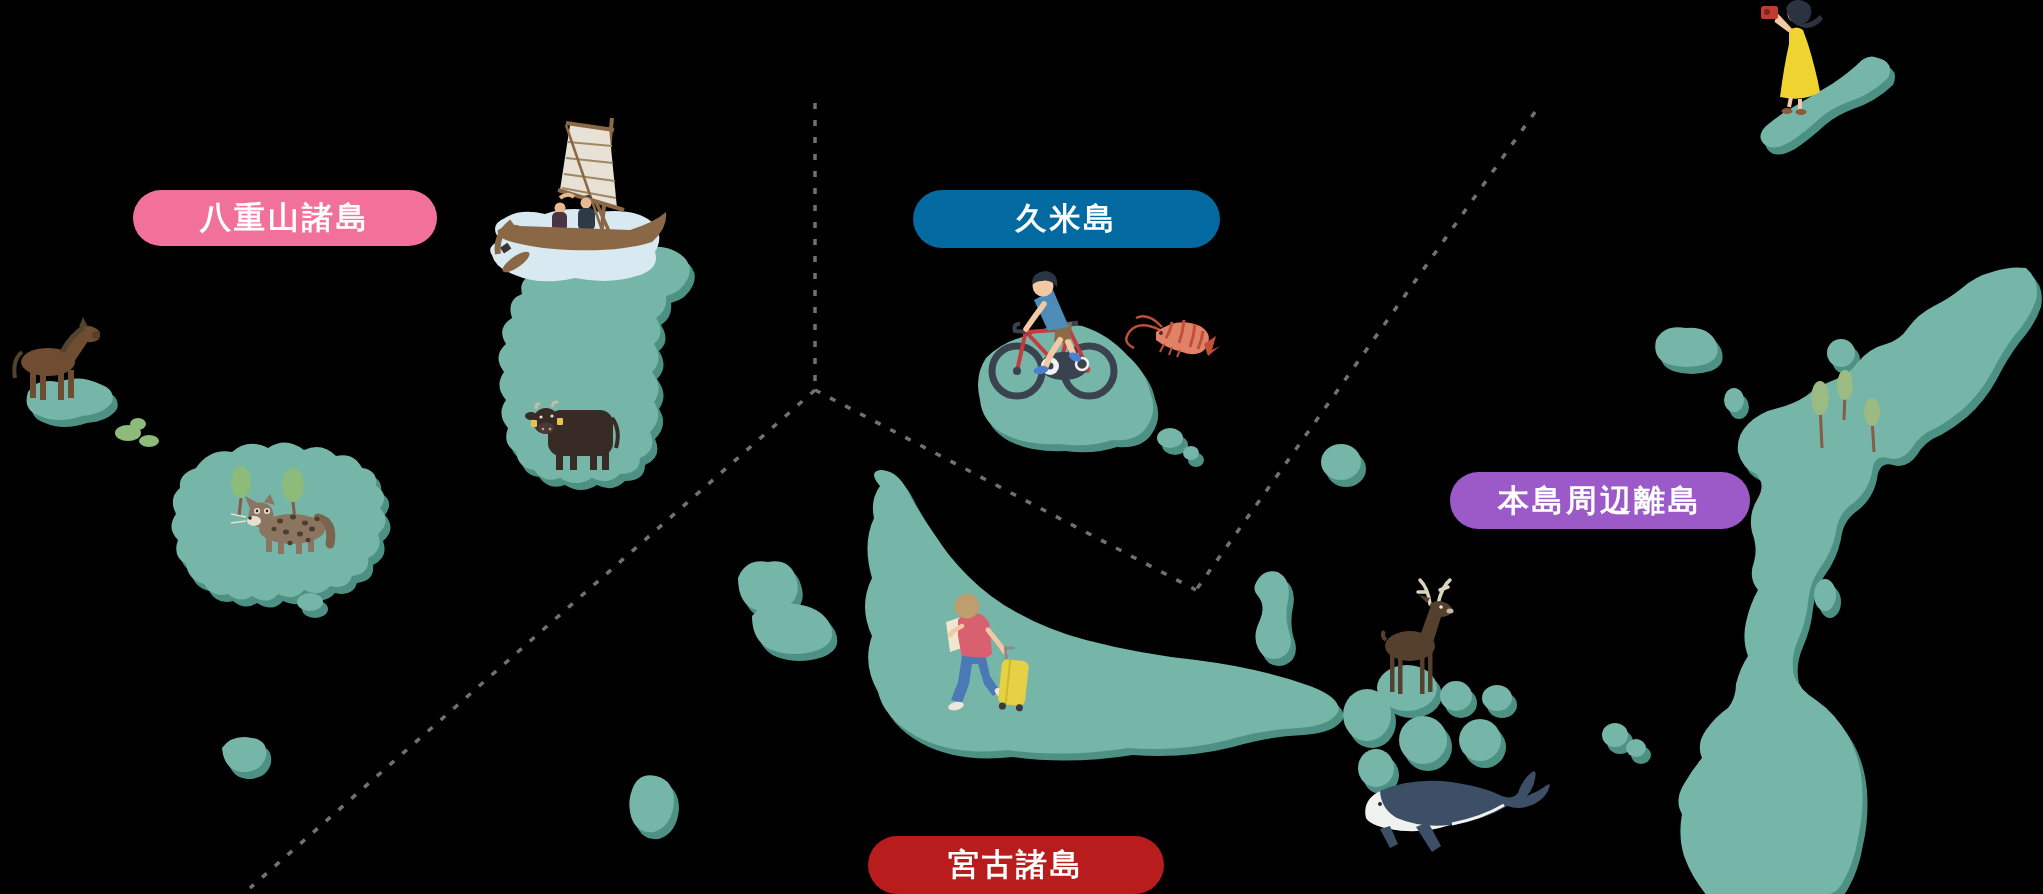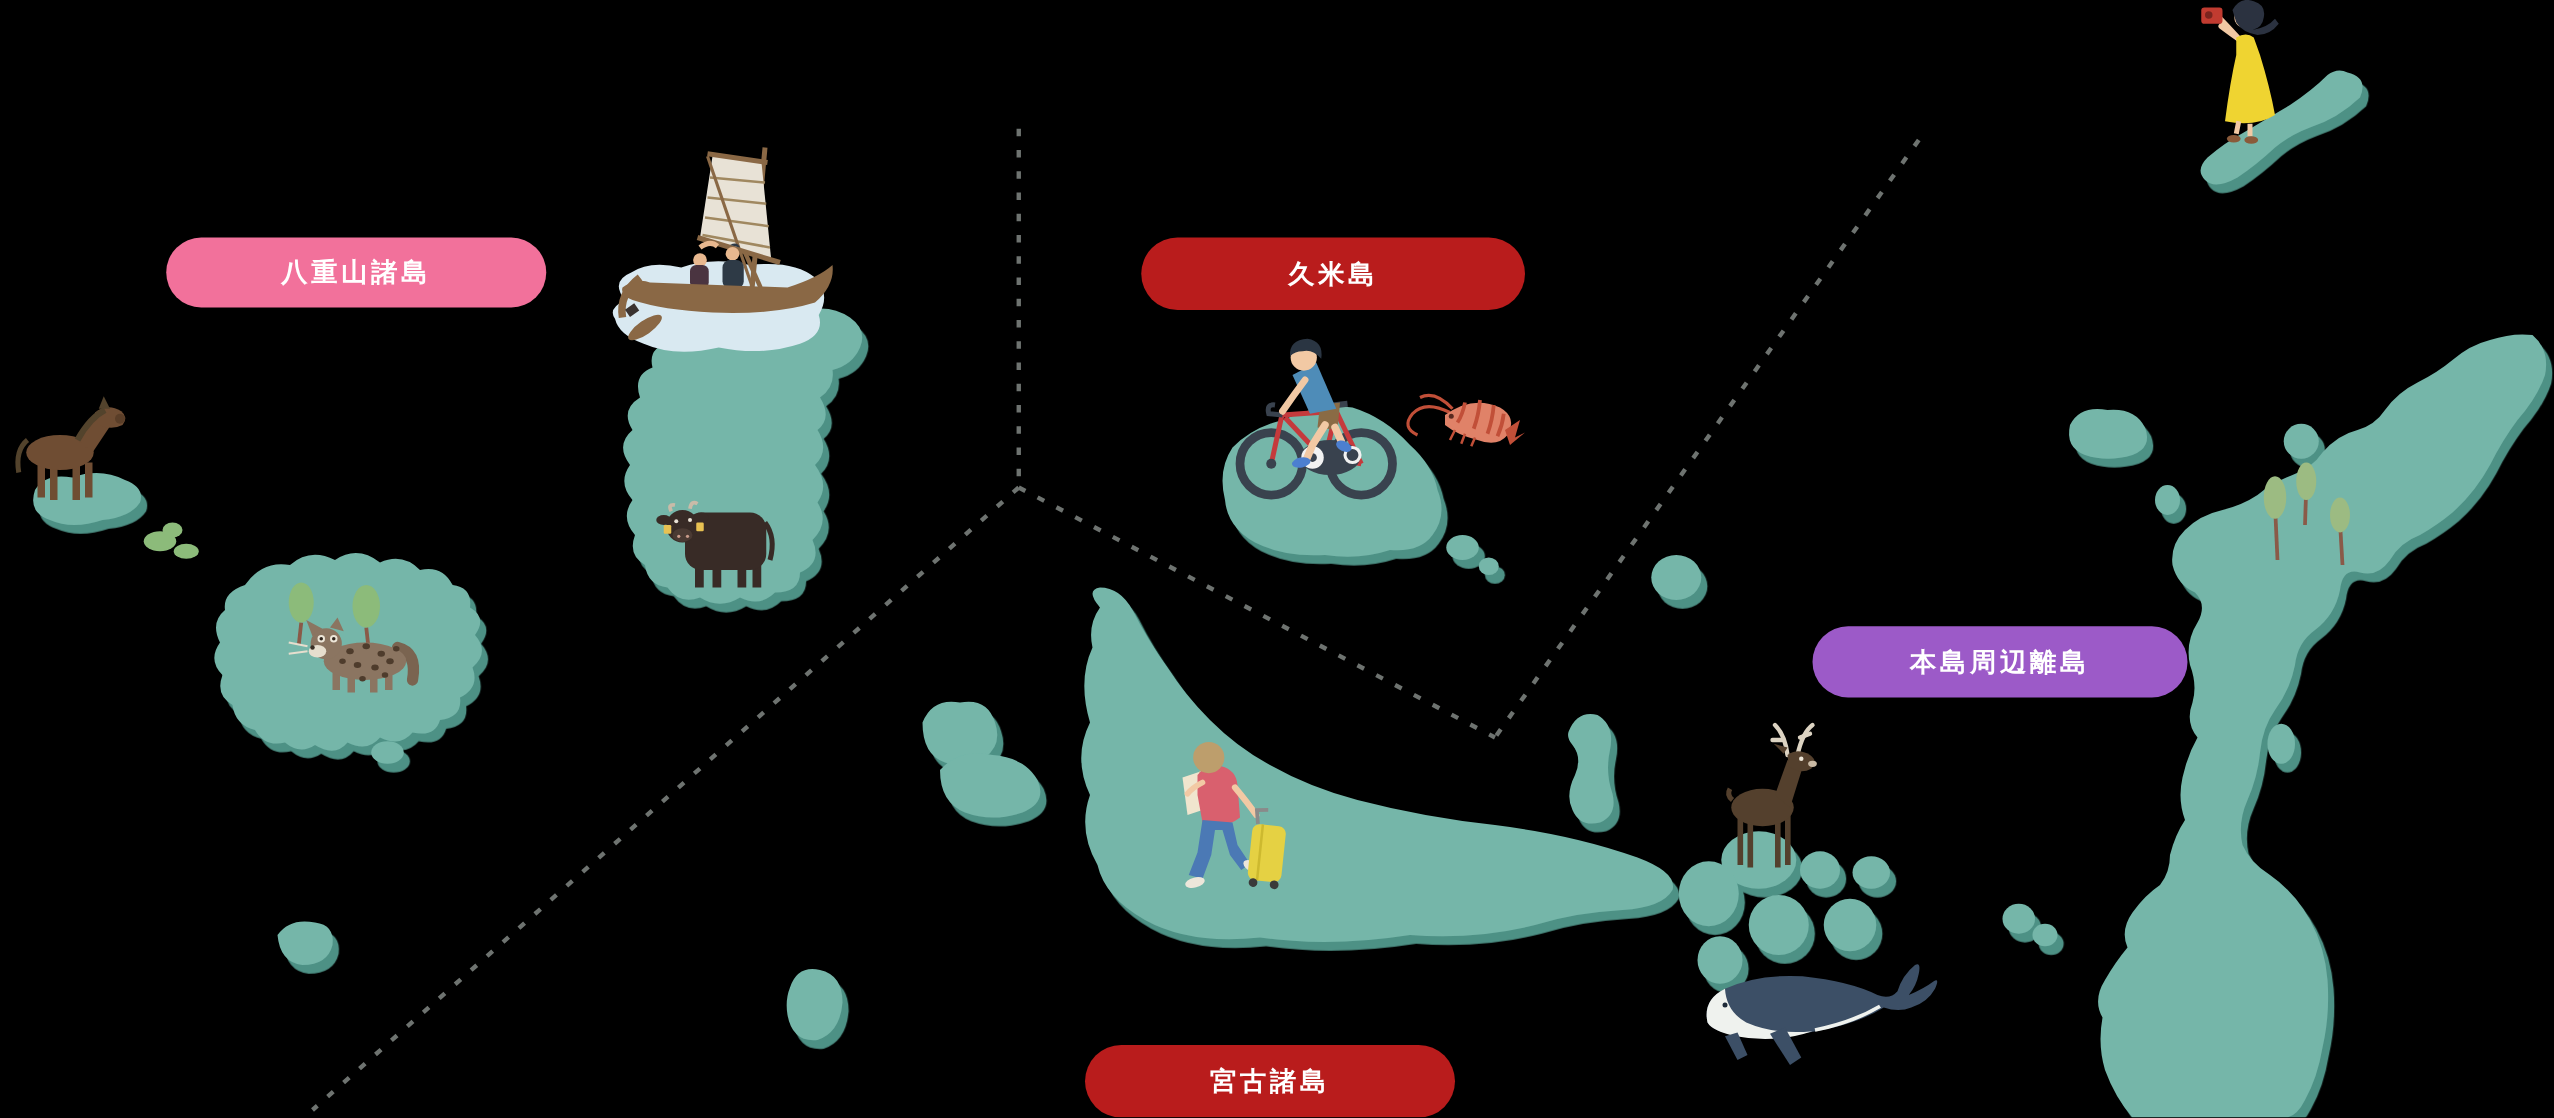--- a/index.html
+++ b/index.html
@@ -1,24 +1,24 @@
 <!DOCTYPE html>
 <html><head>
 <meta charset="utf-8">
 <style>
   html,body{margin:0;padding:0;background:#000;}
   .stage{position:relative;width:2043px;height:894px;background:#000;overflow:hidden;
          font-family:"Liberation Sans","DejaVu Sans",sans-serif;}
   .stage svg{position:absolute;left:0;top:0;}
   .pill{position:absolute;display:flex;align-items:center;justify-content:center;
-        color:#fff;font-weight:700;font-size:21px;letter-spacing:3px;
+        color:#fff;font-weight:700;font-size:31px;letter-spacing:3px;
         border-radius:30px;white-space:nowrap;cursor:pointer;}
   .pill-yaeyama{left:133px;top:190px;width:304px;height:56px;}
   .pill-kume{left:913px;top:190px;width:307px;height:58px;}
-  .pill-honto{left:1450px;top:501px;width:300px;height:57px;}
+  .pill-honto{left:1450px;top:472px;width:300px;height:57px;}
   .pill-miyako{left:868px;top:836px;width:296px;height:58px;}
 </style>
 </head>
 <body>
 
 <div class="stage">
 
 <svg width="2043" height="894" viewBox="0 0 2043 894">
   <defs>
     <filter id="isl" x="-20%" y="-20%" width="140%" height="140%">
@@ -285,16 +285,16 @@
     <rect x="1761" y="6" width="17" height="13" rx="2.5" fill="#C13B30"></rect>
     <circle cx="1767" cy="12" r="3" fill="#7A241E"></circle>
     <path d="M1789,30 Q1797,25 1803,30 L1808,44 Q1816,70 1820,92 Q1804,102 1780,97 Q1784,66 1789,44 Z" fill="#EFD431"></path>
     <path d="M1791,97 L1789,107 M1800,99 L1800,109" stroke="#F2C9A4" stroke-width="4"></path>
     <ellipse cx="1787" cy="111" rx="5.5" ry="3" fill="#8A5A3A"></ellipse>
     <ellipse cx="1801" cy="112" rx="5.5" ry="3" fill="#8A5A3A"></ellipse>
   </g>
 </svg>
 
   <div class="pill pill-yaeyama" style="background: rgb(242, 113, 155);">八重山諸島</div>
-  <div class="pill pill-kume" style="background: #b91c1c;">久米島</div>
+  <div class="pill pill-kume" style="background: #0369a1;">久米島</div>
   <div class="pill pill-honto" style="background: rgb(156, 90, 200);">本島周辺離島</div>
   <div class="pill pill-miyako" style="background: #b91c1c;">宮古諸島</div>
 </div>
 
 </body></html>

